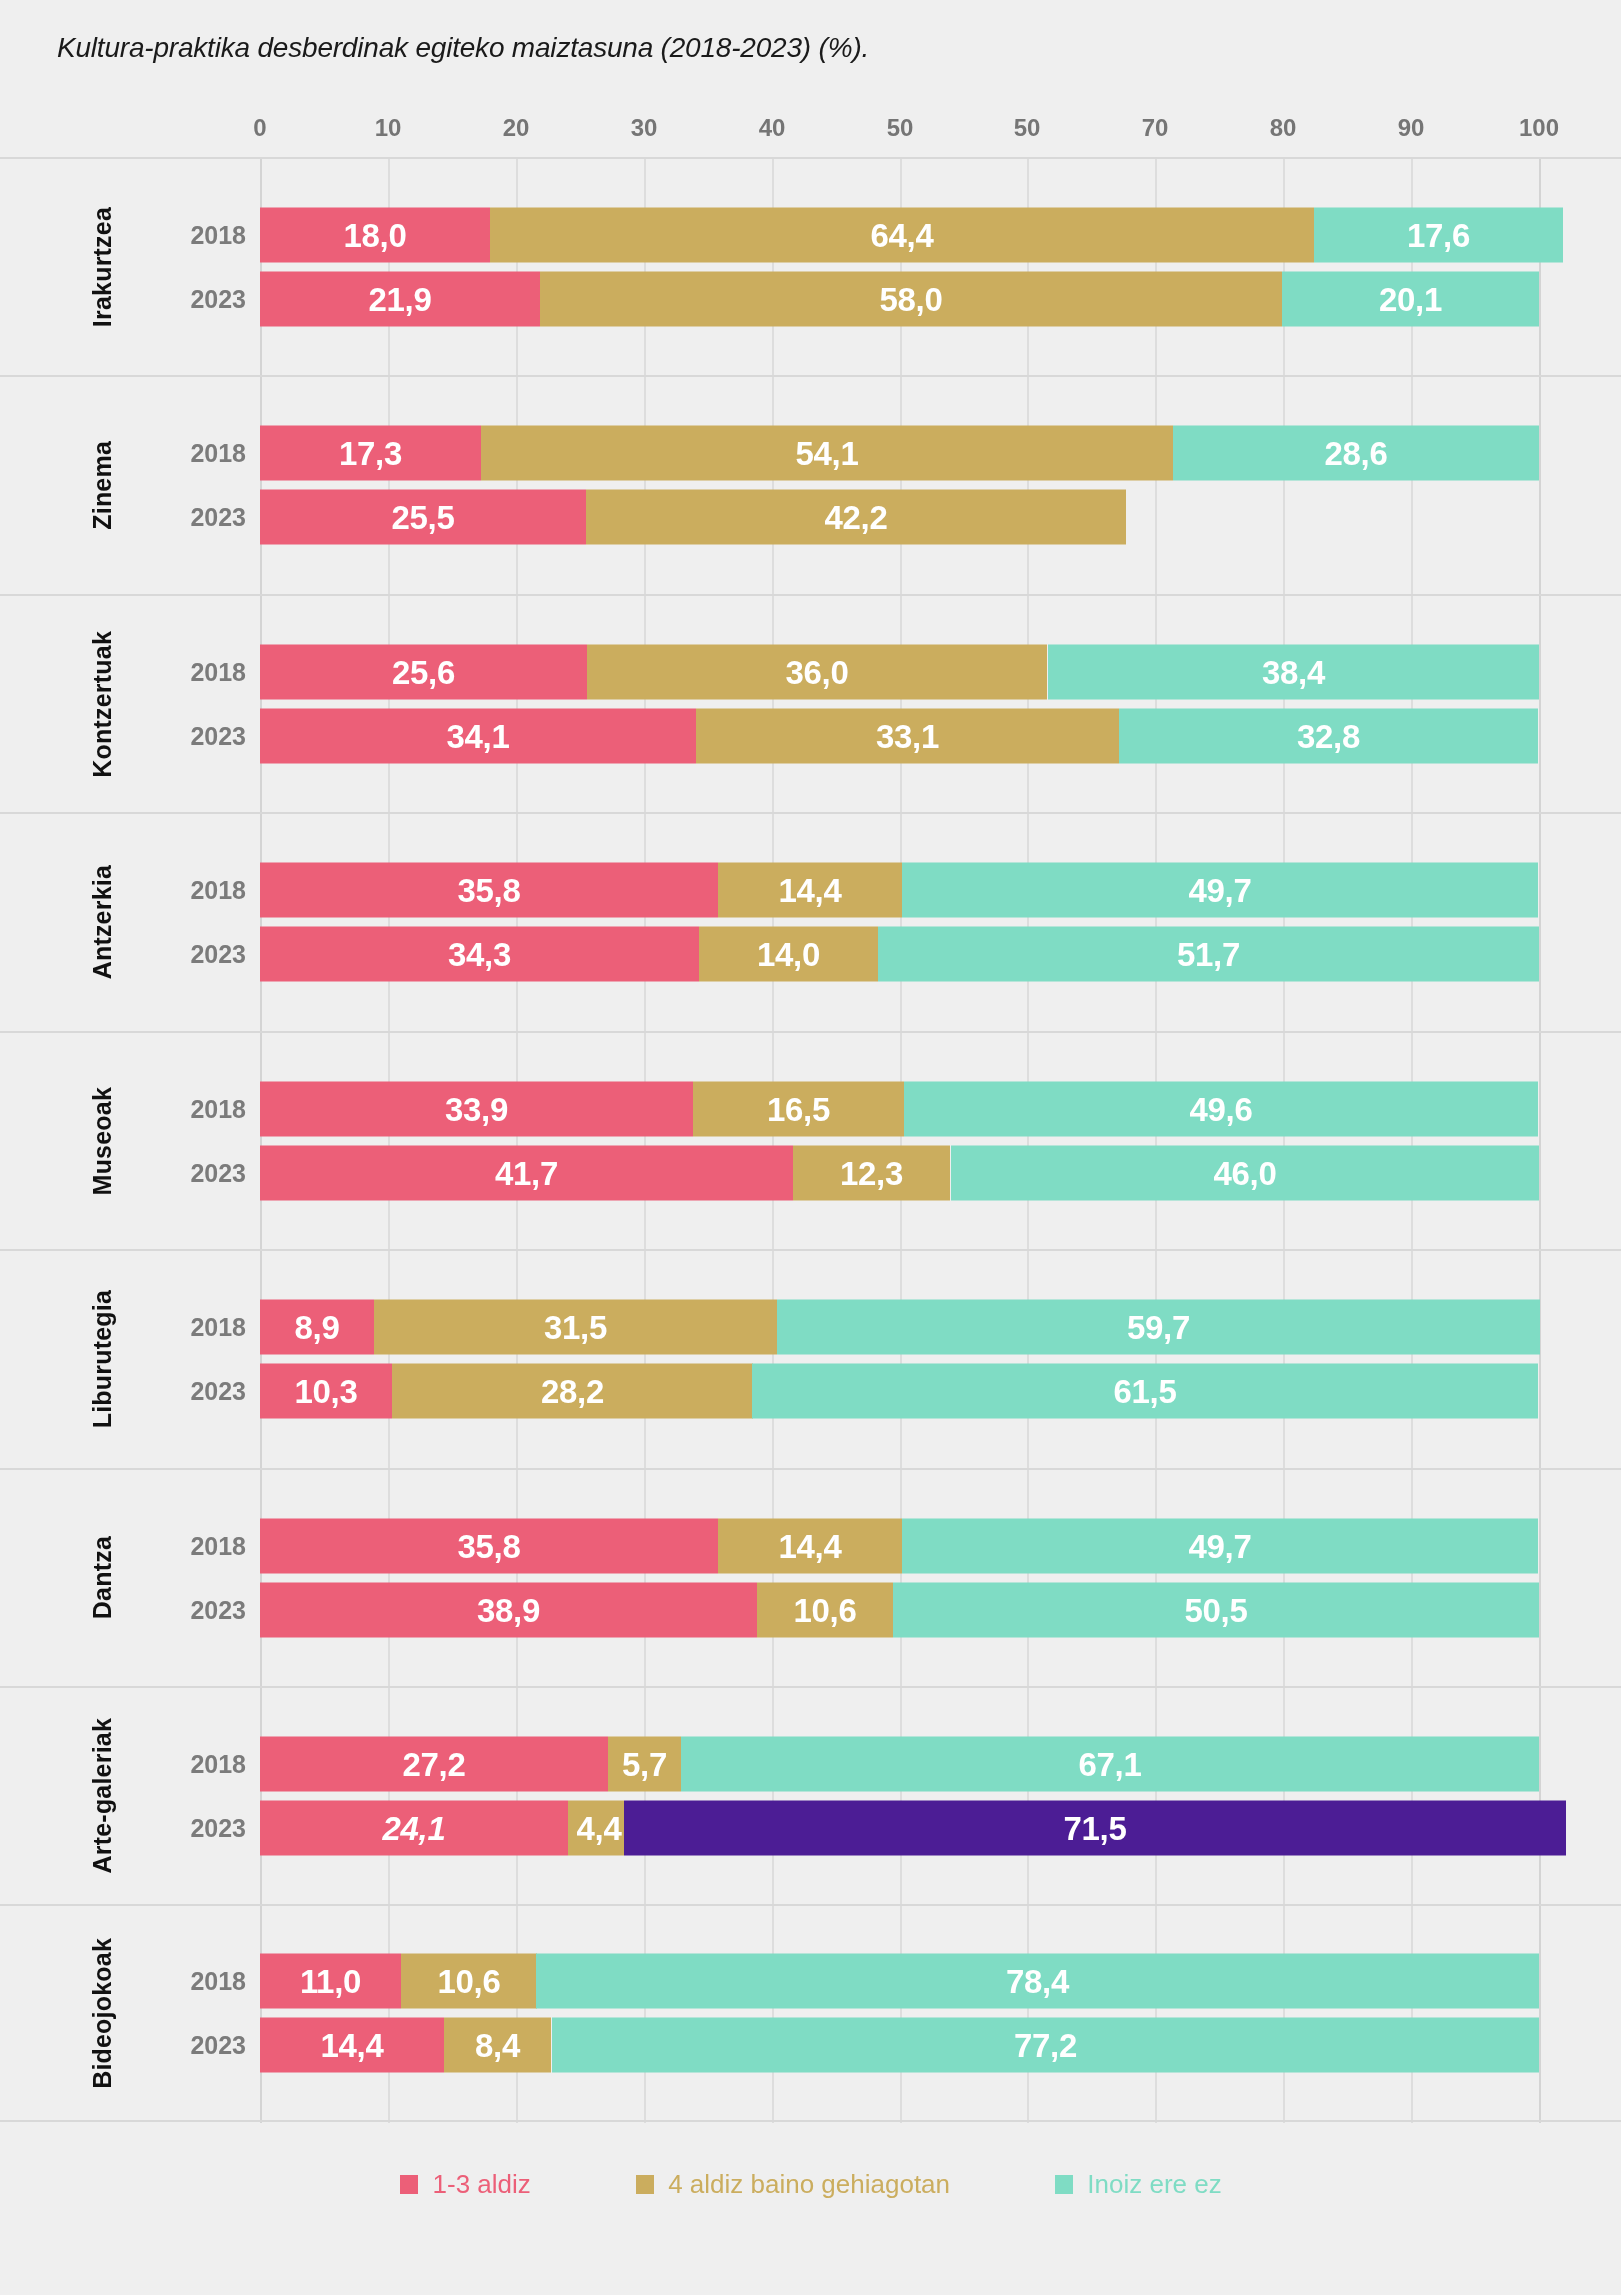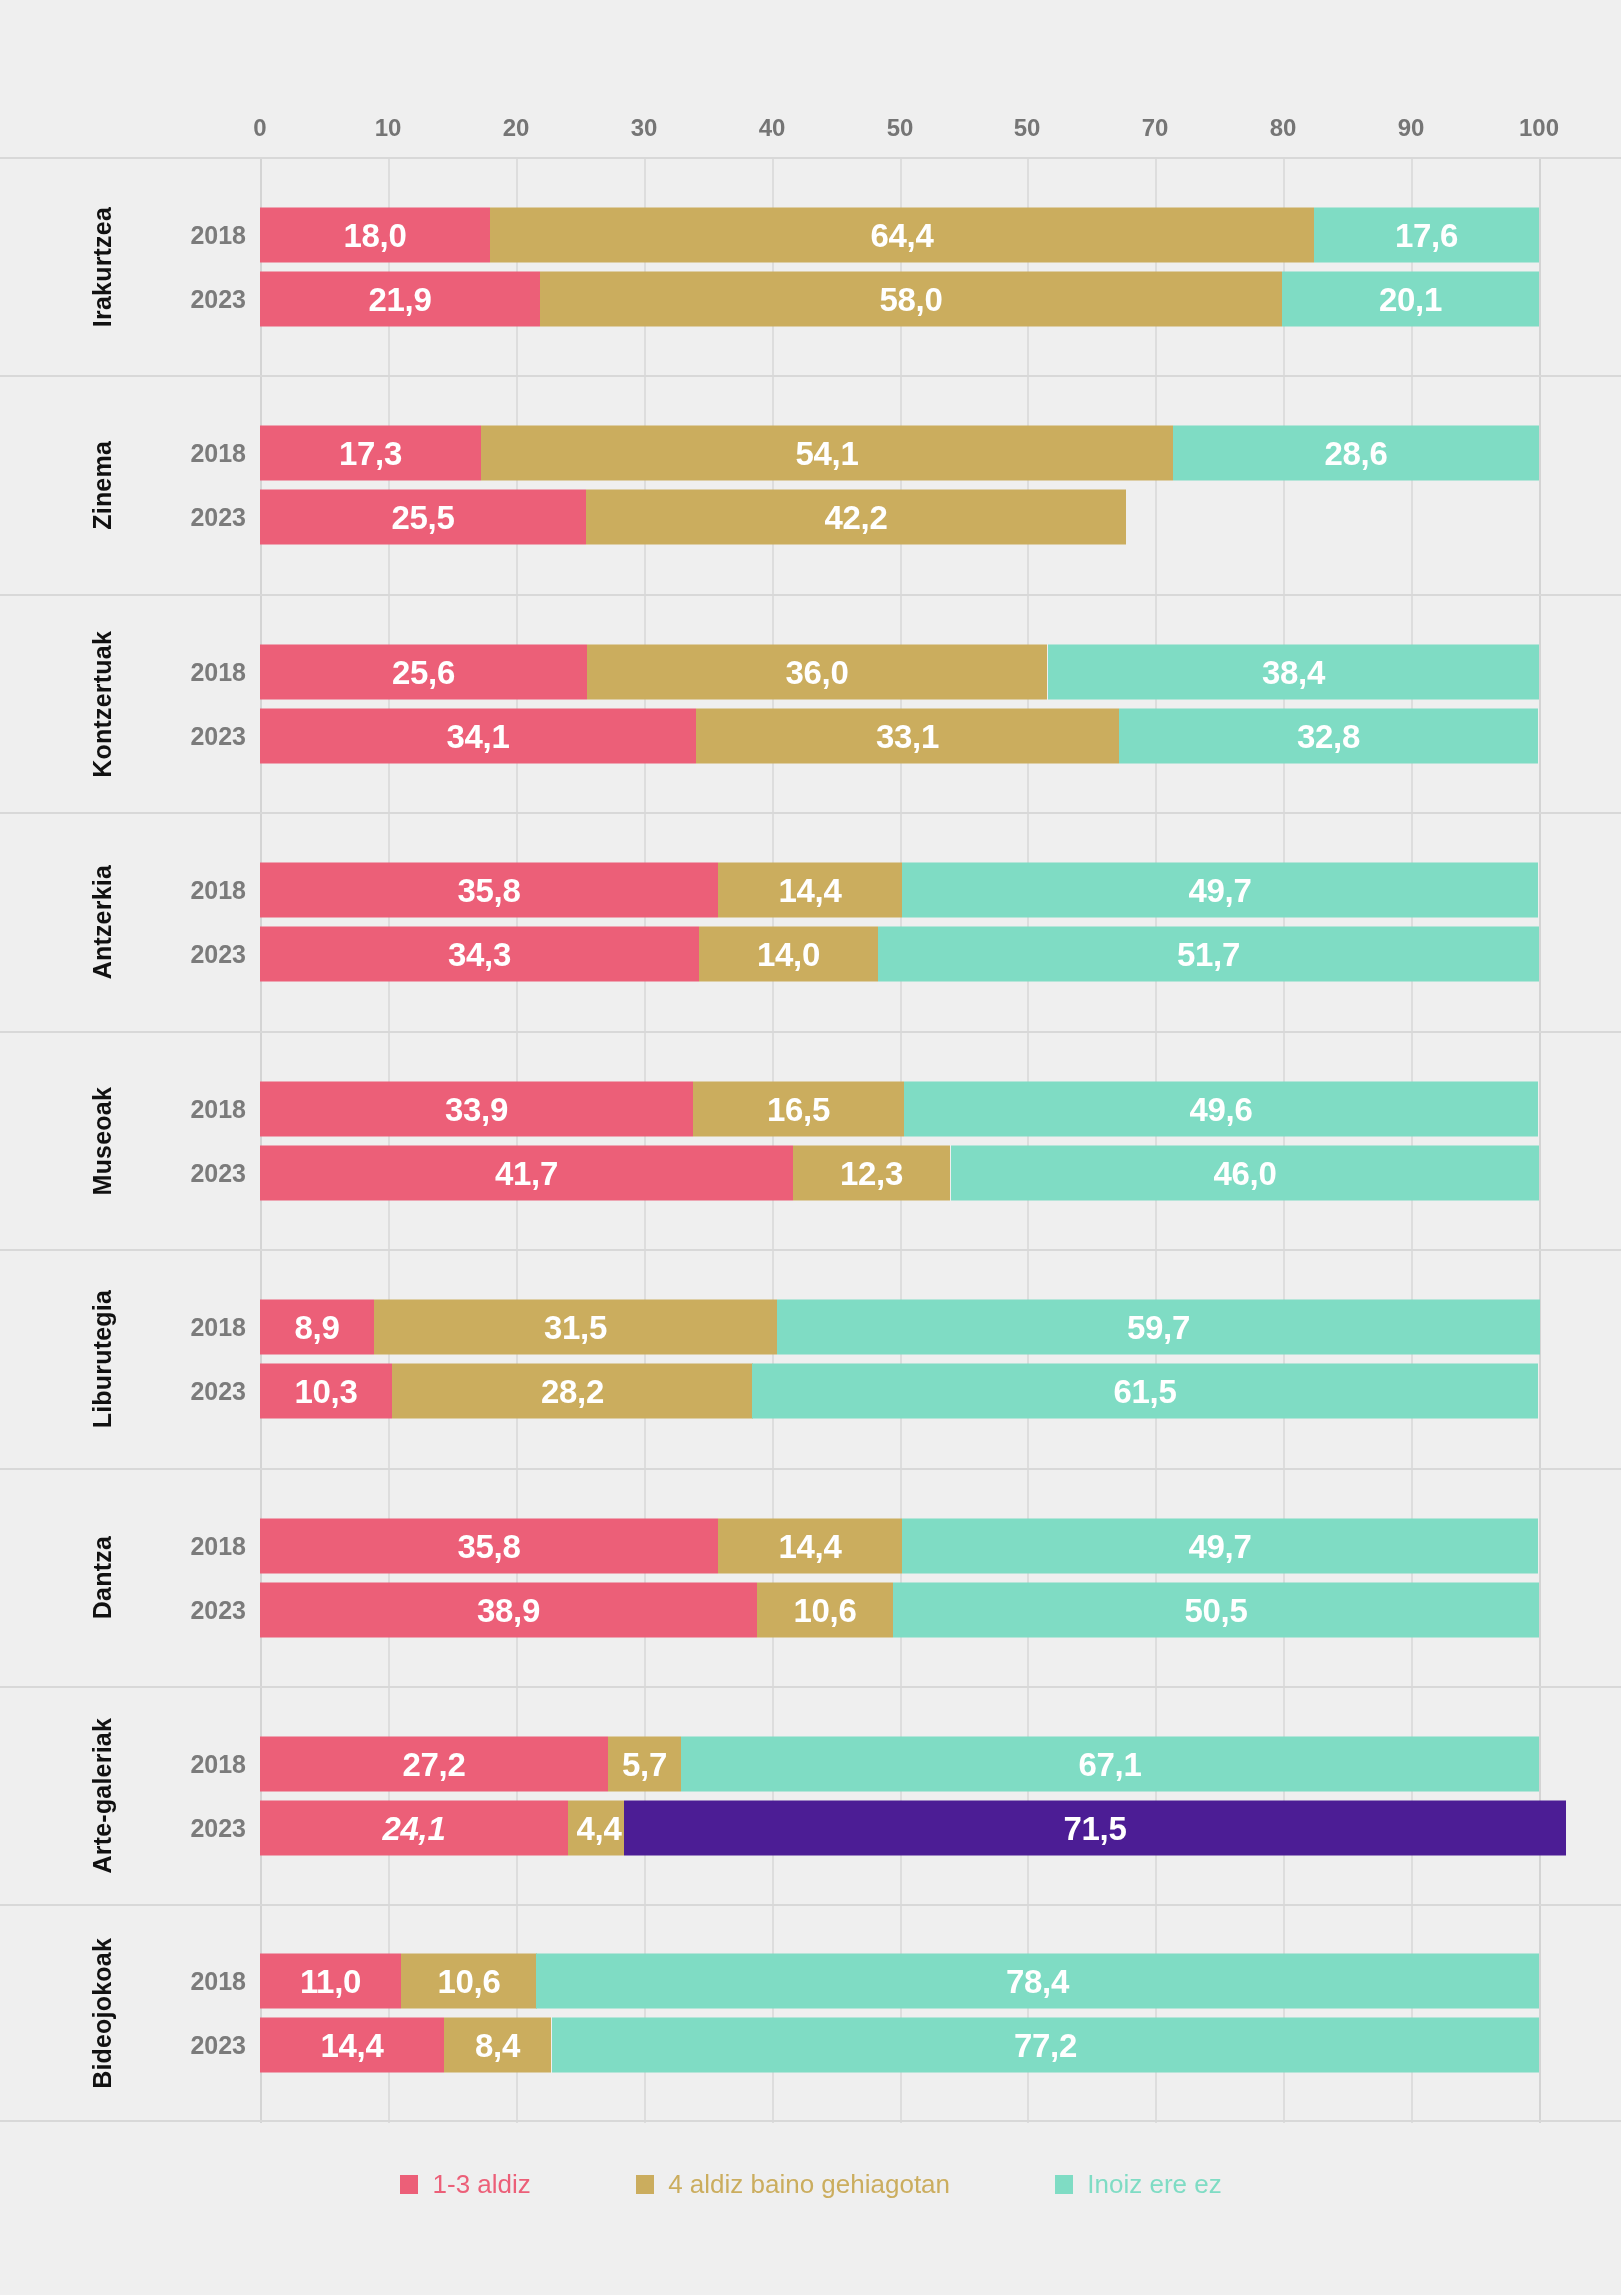--- a/index.html
+++ b/index.html
@@ -167,20 +167,21 @@
     font-size: 26px;
     font-weight: 400;
     white-space: nowrap;
   }
 </style>
 </head>
 <body>
 
 <div id="page">
 
+  <div id="chart-title">Kultura-praktika desberdinak egiteko maiztasuna (2018-2023) (%).</div>
 
   <div id="axis">
       <div class="tick-label" style="left: 260px;">0</div>
       <div class="tick-label" style="left: 388px;">10</div>
       <div class="tick-label" style="left: 516px;">20</div>
       <div class="tick-label" style="left: 644px;">30</div>
       <div class="tick-label" style="left: 772px;">40</div>
       <div class="tick-label" style="left: 900px;">50</div>
       <div class="tick-label" style="left: 1027px;">50</div>
       <div class="tick-label" style="left: 1155px;">70</div>
@@ -208,21 +209,21 @@
         <div class="rows">
           <div class="bar-row">
             <div class="year-label">2018</div>
             <div class="bar-track">
               <div class="seg" style="left: 0px; width: 230px; background: rgb(236, 95, 120);">
                 <span>18,0</span>
               </div>
               <div class="seg" style="left: 230px; width: 824px; background: rgb(203, 173, 94);">
                 <span>64,4</span>
               </div>
-              <div class="seg" style="left: 1054px; width: 225px; background: rgb(127, 220, 196);">
+              <div class="seg" style="left: 1054px; width: 249px; background: rgb(127, 220, 196);">
                 <span>17,6</span>
               </div>
             </div>
           </div>
           <div class="bar-row">
             <div class="year-label">2023</div>
             <div class="bar-track">
               <div class="seg" style="left: 0px; width: 280px; background: rgb(236, 95, 120);">
                 <span>21,9</span>
               </div>

